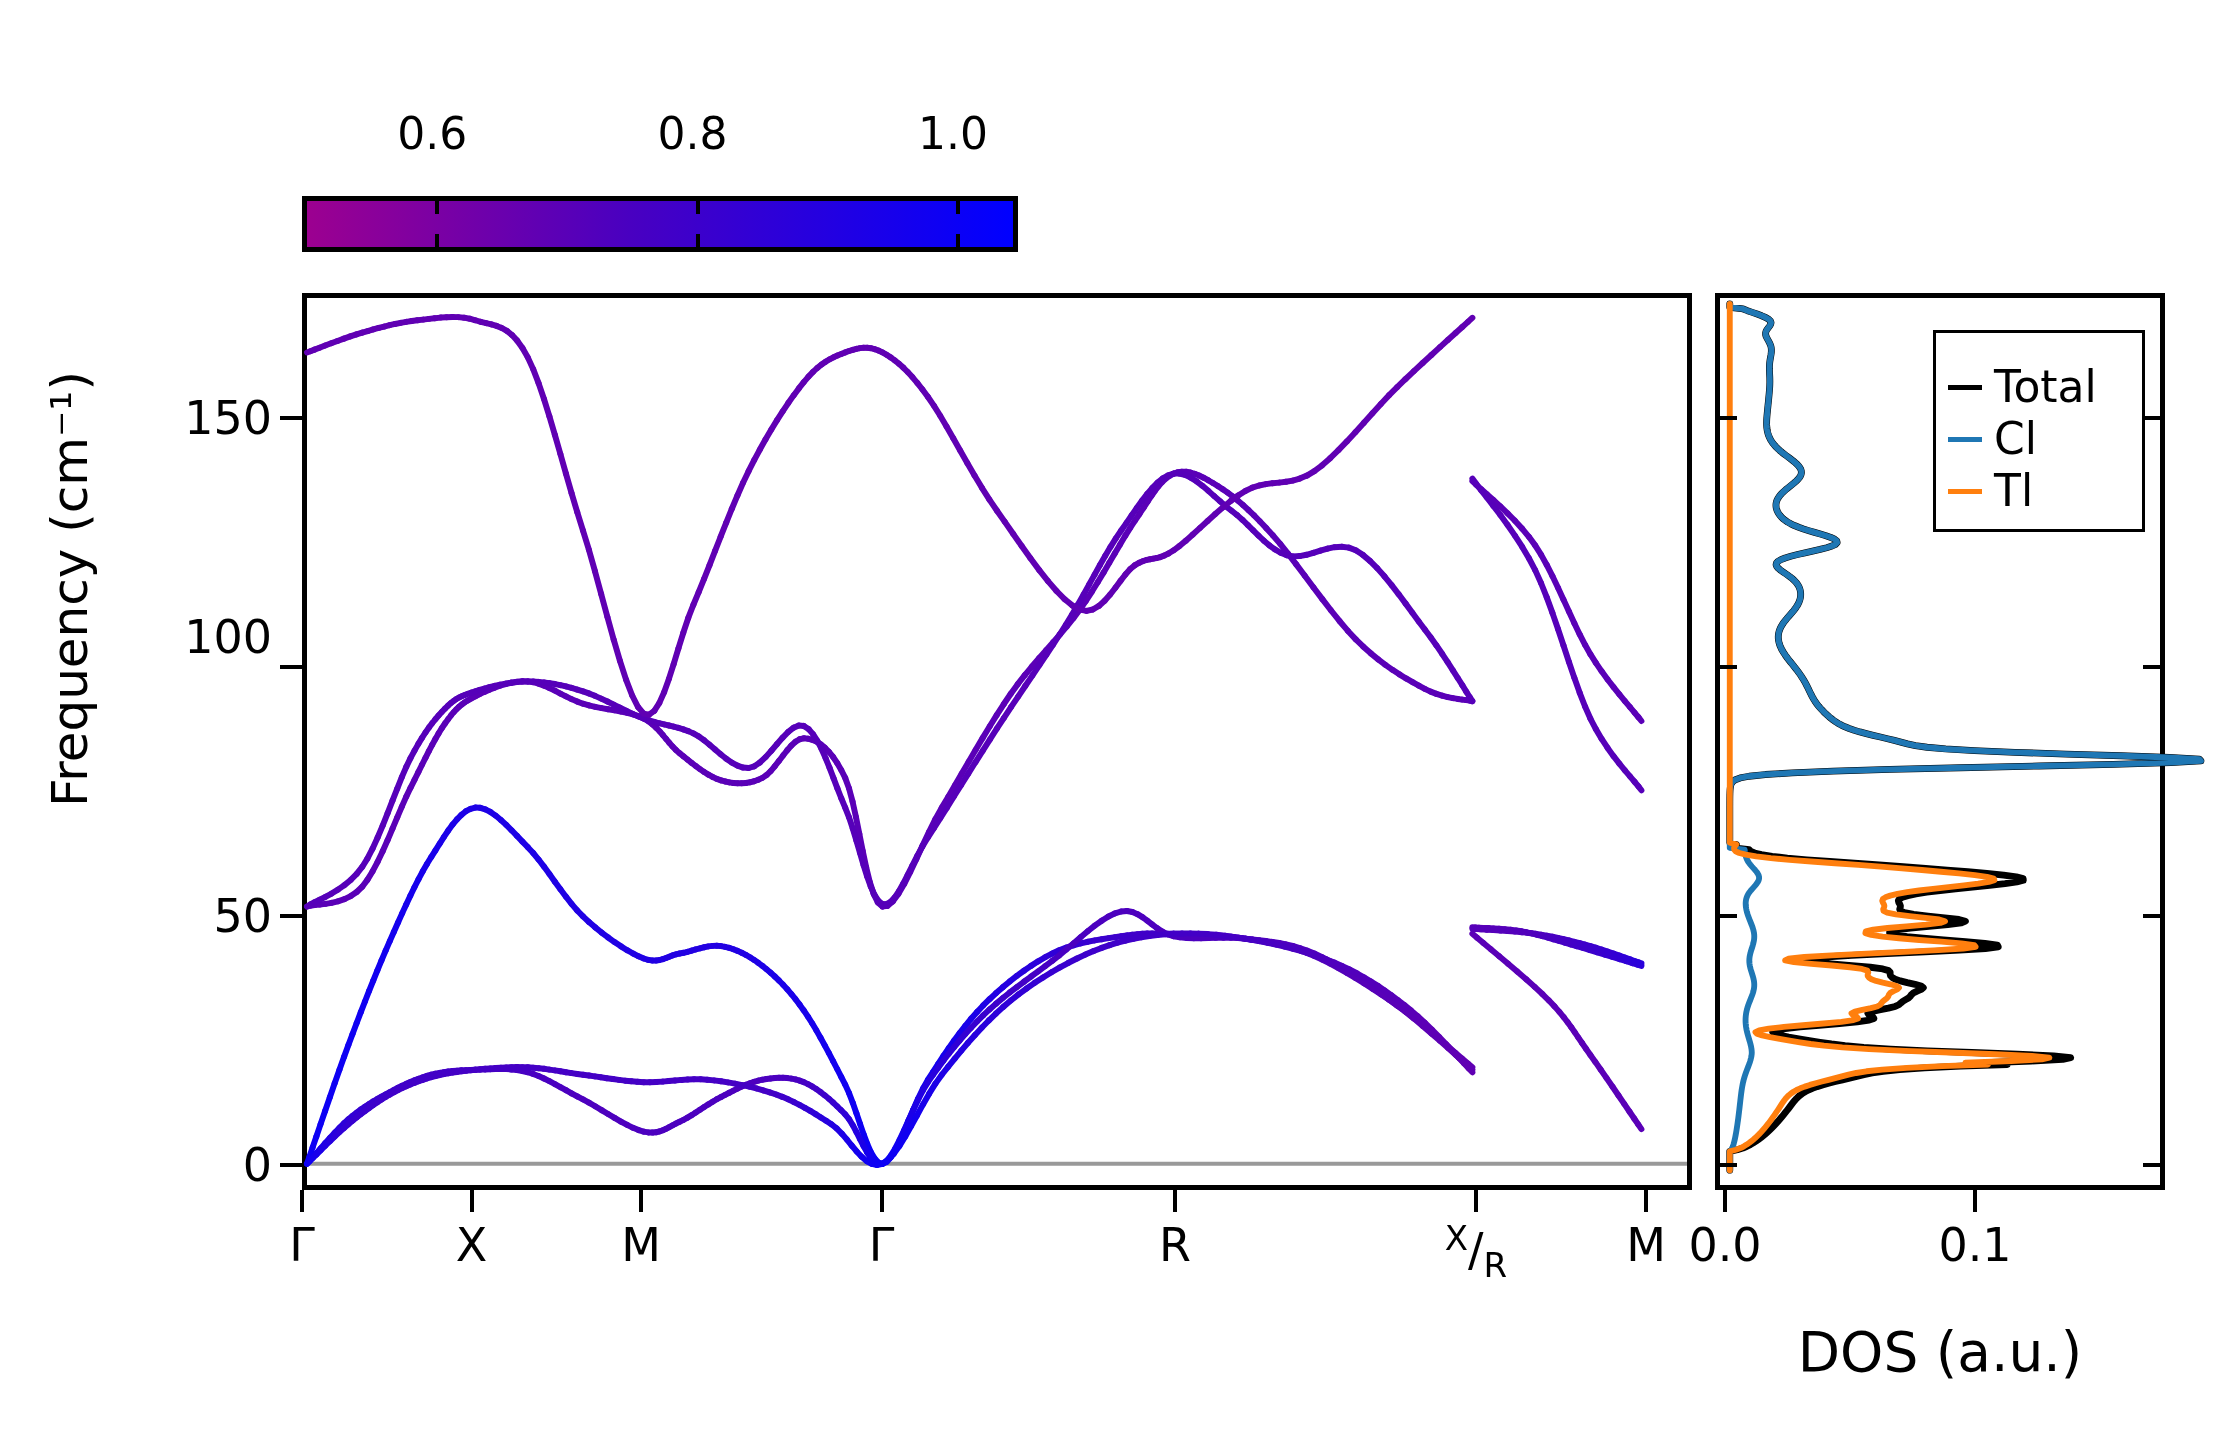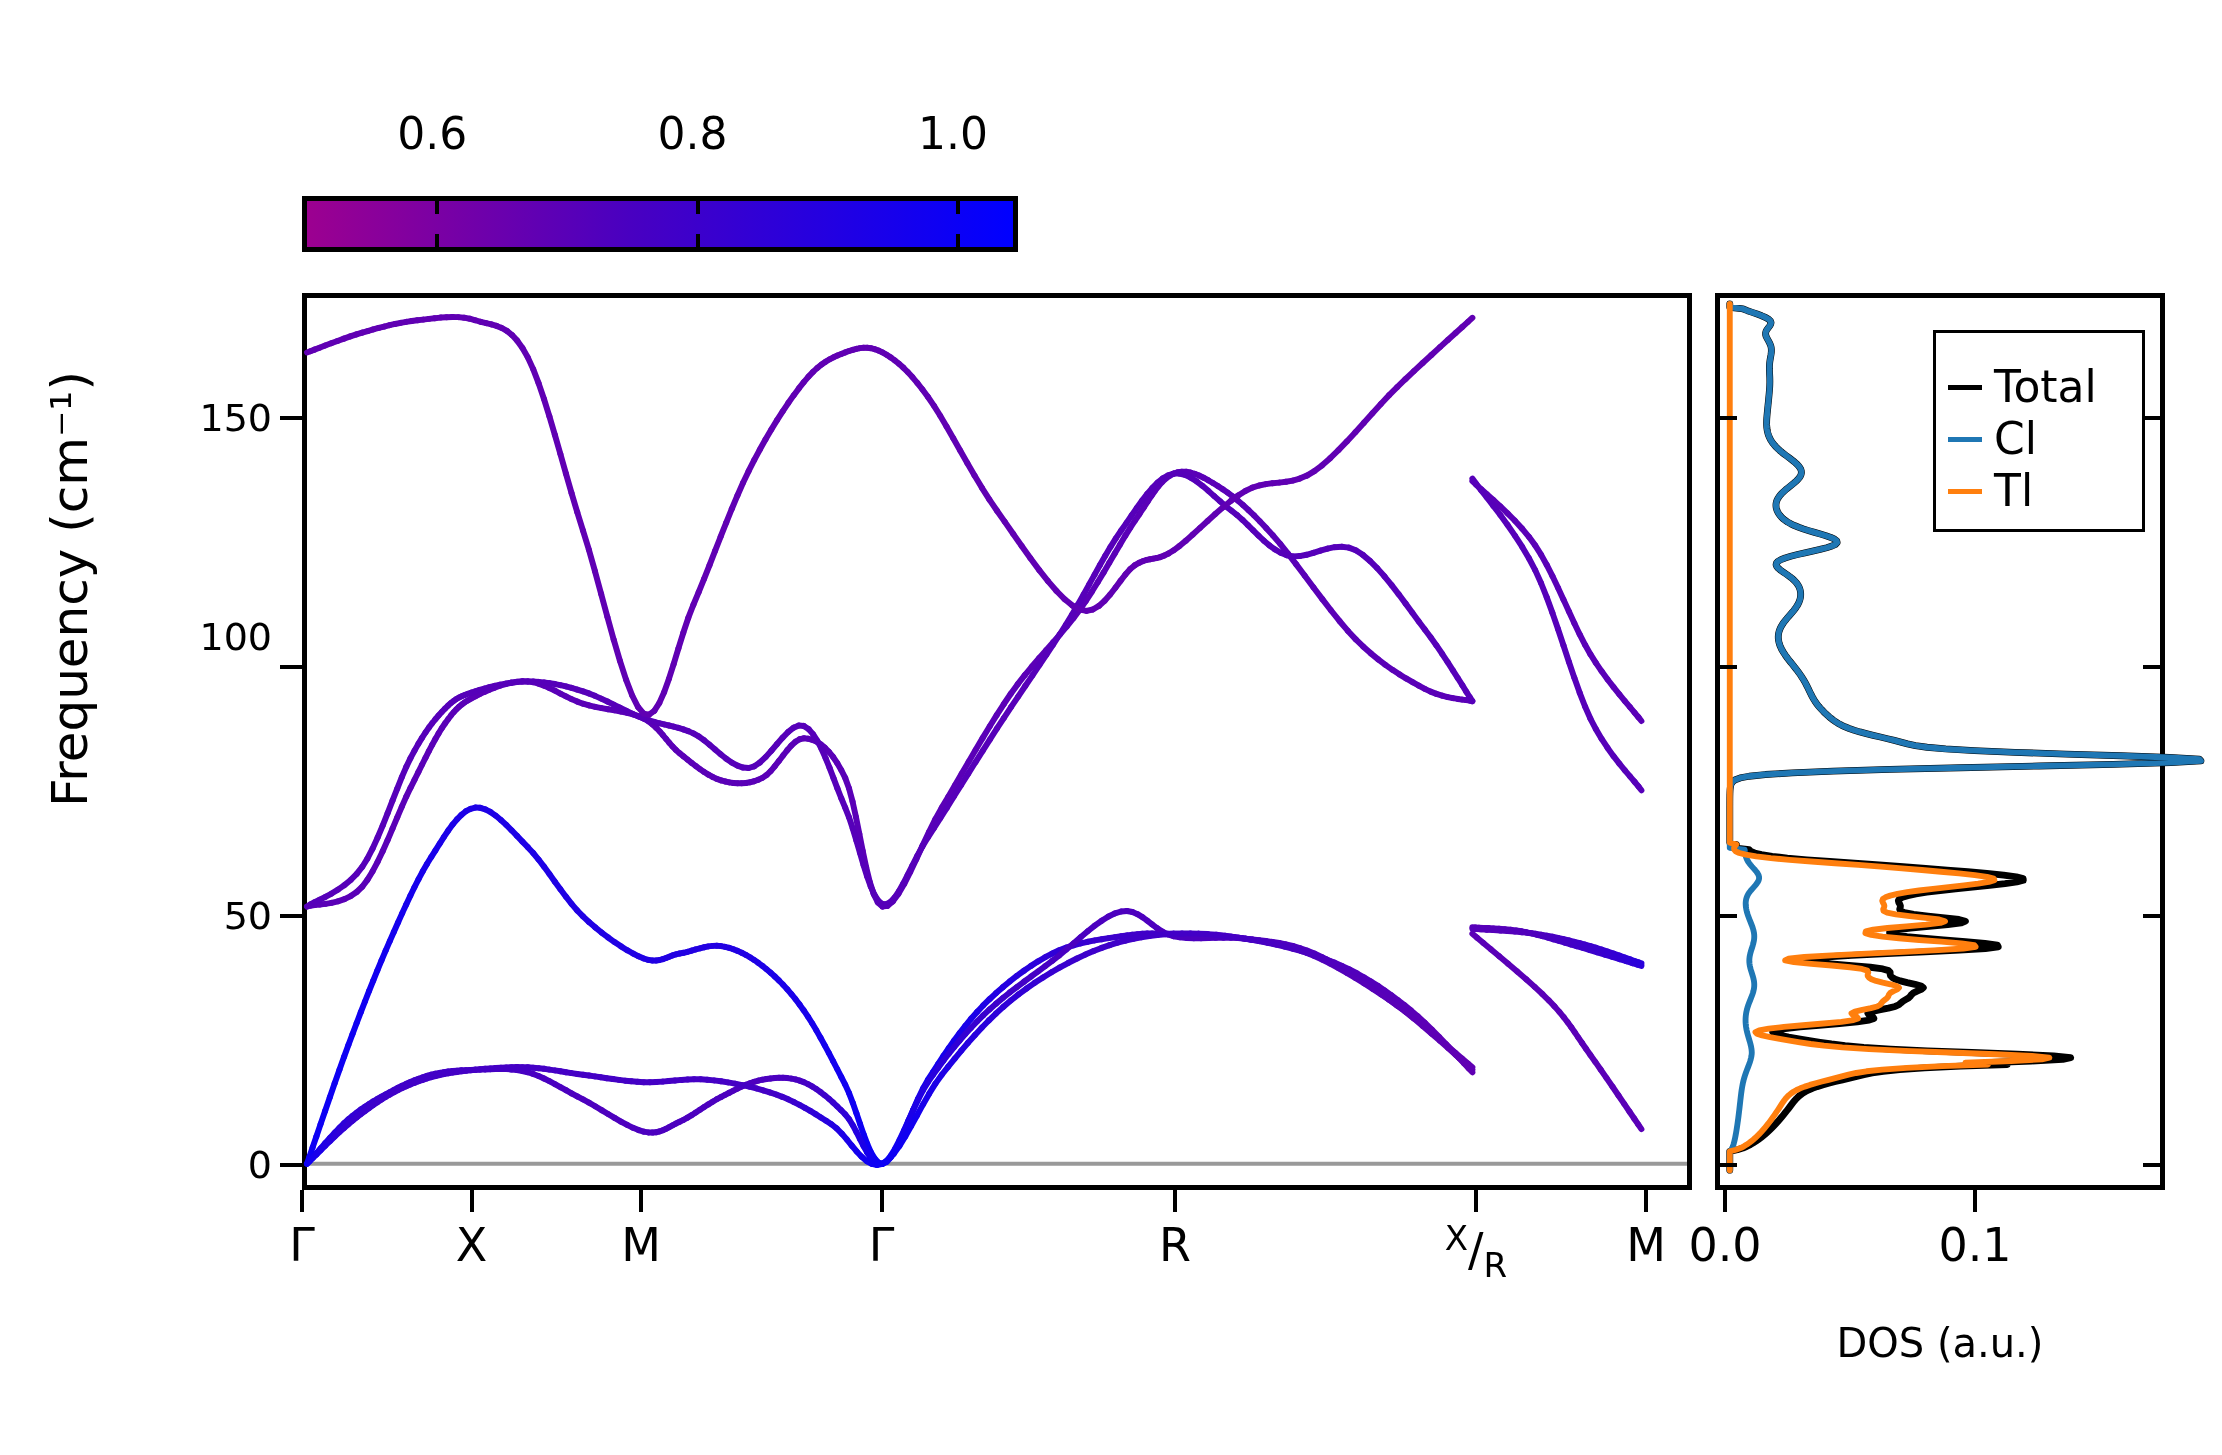--- a/index.html
+++ b/index.html
@@ -92,21 +92,21 @@
     position: absolute;
     transform: translateX(-50%);
     font-size: 46px;
     color: #000000;
     white-space: nowrap;
   }
   .ytlabel {
     position: absolute;
     transform: translateY(-50%);
     text-align: right;
-    font-size: 38px;
+    font-size: 46px;
     color: #000000;
     white-space: nowrap;
   }
 
   
   #ylabel-band {
     position: absolute;
     left: -240px;
     top: 560px;
     width: 620px;
@@ -115,21 +115,21 @@
     color: #000000;
     transform: rotate(-90deg);
     transform-origin: center center;
   }
   #xlabel-dos {
     position: absolute;
     left: 1715px;
     top: 1320px;
     width: 450px;
     text-align: center;
-    font-size: 40px;
+    font-size: 55px;
     color: #000000;
   }
 
   
   .frac {
     display: inline-block;
     position: relative;
     white-space: nowrap;
   }
   .frac .num { font-size: 34px; vertical-align: super; }

